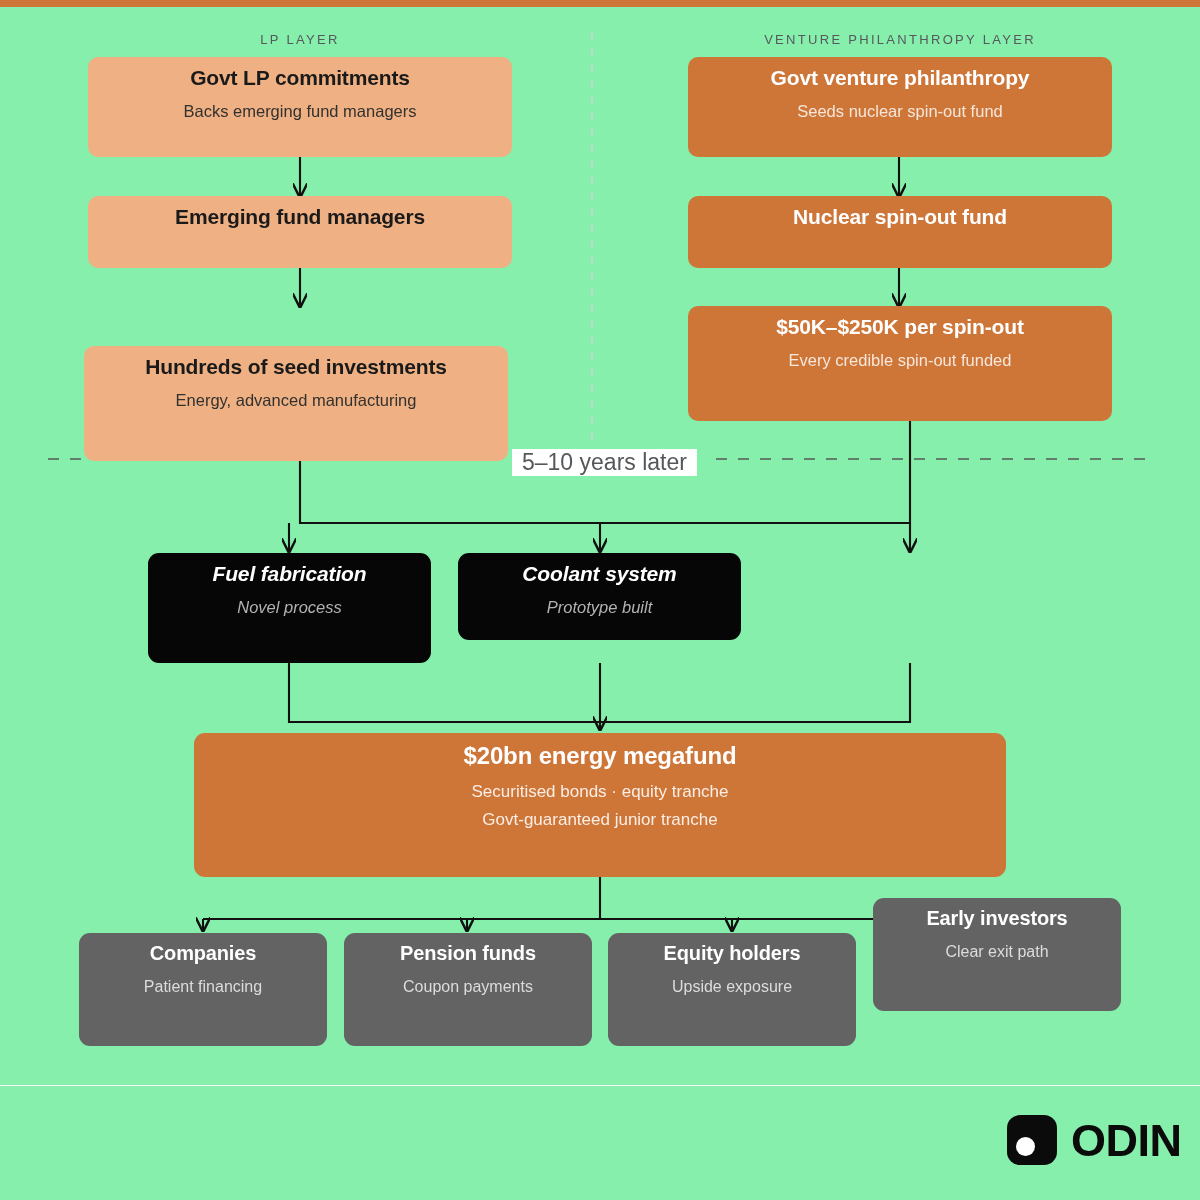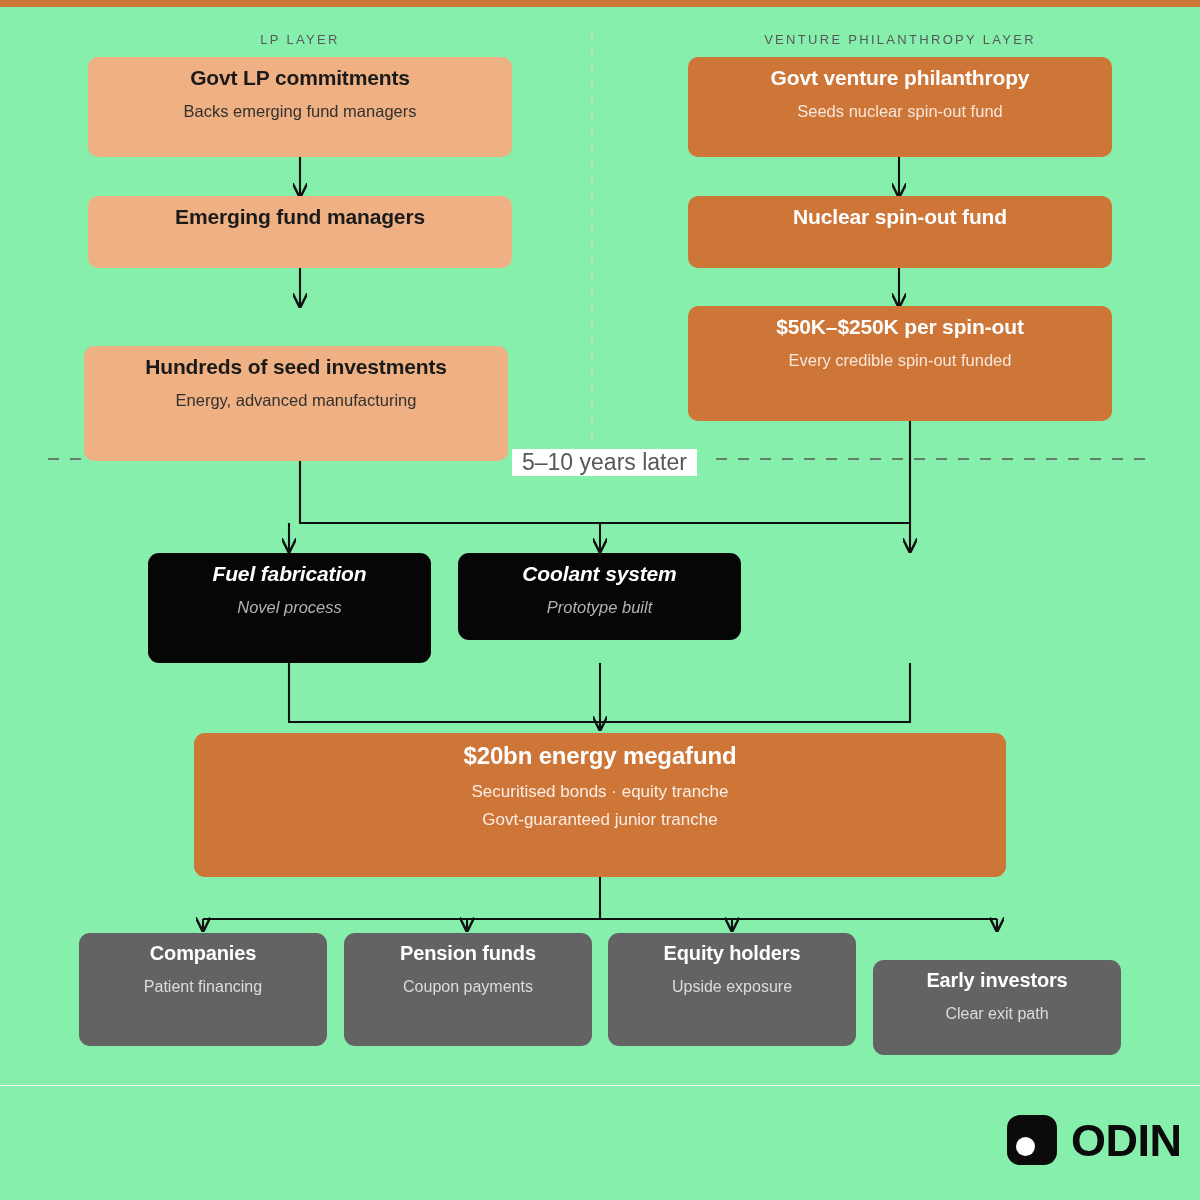--- a/index.html
+++ b/index.html
@@ -228,21 +228,21 @@
   <div class="node outcome" style="left:344px; top:933px; width:248px; height:113px;">
     <div class="title">Pension funds</div>
     <div class="sub">Coupon payments</div>
   </div>
 
   <div class="node outcome" style="left:608px; top:933px; width:248px; height:113px;">
     <div class="title">Equity holders</div>
     <div class="sub">Upside exposure</div>
   </div>
 
-  <div class="node outcome" style="left:873px; top:960px; width:248px; height:95px;">
+  <div class="node outcome" style="left:873px; top:898px; width:248px; height:113px;">
     <div class="title">Early investors</div>
     <div class="sub">Clear exit path</div>
   </div>
 
   <div class="footer-divider"></div>
 
   <div class="logo-wrap">
     <div class="logo-mark">
       <div class="logo-dot"></div>
     </div>

